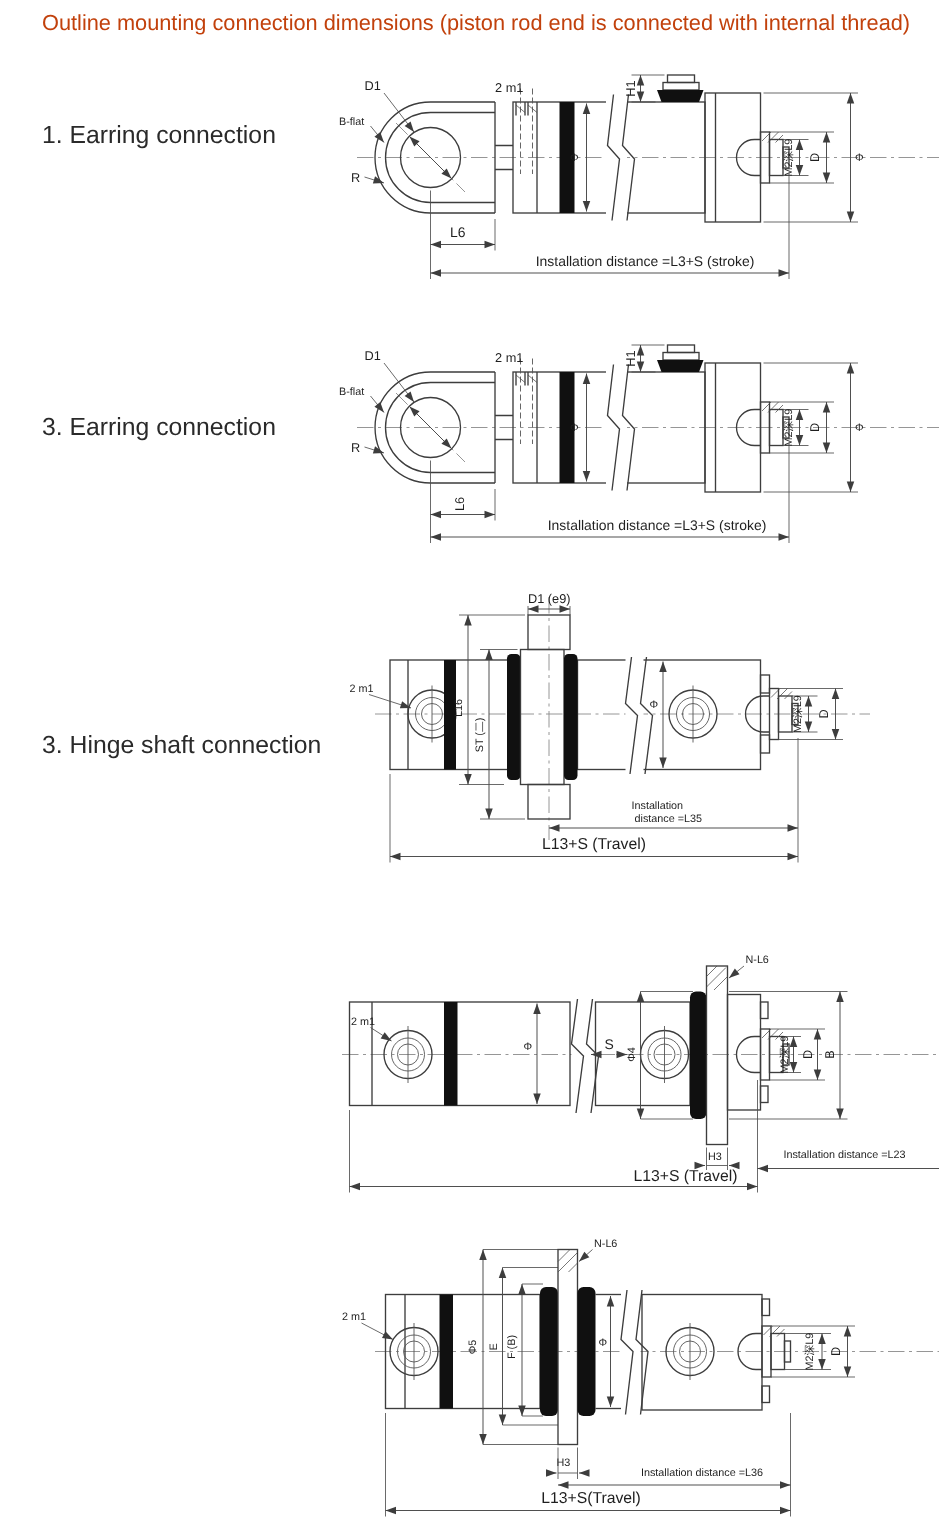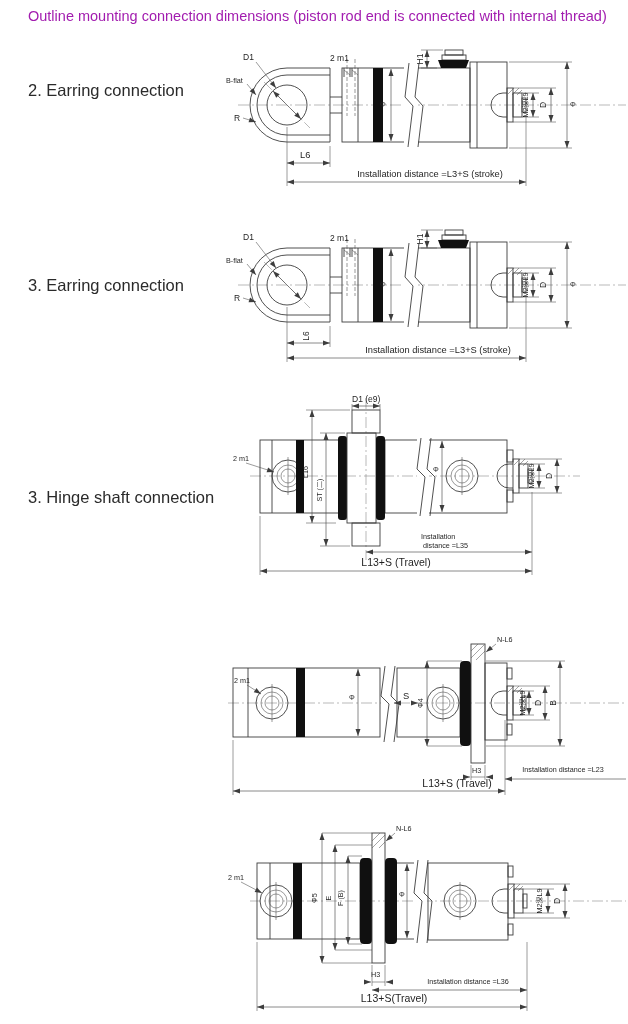--- a/index.html
+++ b/index.html
@@ -1,38 +1,38 @@
 <!DOCTYPE html>
 <html><head>
 <meta charset="utf-8">
 <style>
   html,body{margin:0;padding:0;background:#fff;}
   #page{position:relative;width:628px;height:1024px;background:#fff;overflow:hidden;
         font-family:"Liberation Sans",sans-serif;}
-  .page-title{position:absolute;left:28px;top:8px;font-size:14.5px;color:#a21caf;}
+  .page-title{position:absolute;left:28px;top:8px;font-size:14.5px;color:#c2410c;}
   .sec-title{position:absolute;font-size:16.5px;color:#2a2a2a;}
   svg{position:absolute;left:0;}
   .ln{fill:none;stroke:#3d3d3d;stroke-width:0.9;}
   .thin{fill:none;stroke:#555;stroke-width:0.6;}
   .blk{fill:#101010;stroke:none;}
   .cl{fill:none;stroke:#8a8a8a;stroke-width:0.6;stroke-dasharray:11 3 2 3;}
   .dim{fill:none;stroke:#4a4a4a;stroke-width:0.65;}
   .ext{fill:none;stroke:#4a4a4a;stroke-width:0.55;}
   .hat{fill:none;stroke:#4a4a4a;stroke-width:0.5;}
   text{fill:#1f1f1f;font-family:"Liberation Sans",sans-serif;}
   .t7{font-size:7.2px;}.t8{font-size:8.5px;}.t9{font-size:9.3px;}.t10{font-size:10.5px;}
   .gap{fill:#fff;stroke:none;}
 </style>
 </head>
 <body>
 
 <div id="page">
   <div class="page-title">Outline mounting connection dimensions (piston rod end is connected with internal thread)</div>
 
-  <div class="sec-title" style="left:28px;top:81px">2. Earring connection</div>
+  <div class="sec-title" style="left:28px;top:81px">1. Earring connection</div>
   <div class="sec-title" style="left:28px;top:276px">3. Earring connection</div>
   <div class="sec-title" style="left:28px;top:488px">3. Hinge shaft connection</div>
 
   <svg style="top:45px" width="628" height="150" viewBox="0 45 628 150">
     <defs>
         <marker id="a1" markerWidth="9" markerHeight="7" refX="7.5" refY="3" orient="auto-start-reverse" markerUnits="userSpaceOnUse">
           <path d="M0.5,0.5 L7.5,3 L0.5,5.5 Z" fill="#3d3d3d"></path>
         </marker>
       </defs>
     <line class="cl" x1="238" y1="105" x2="626" y2="105"></line>

